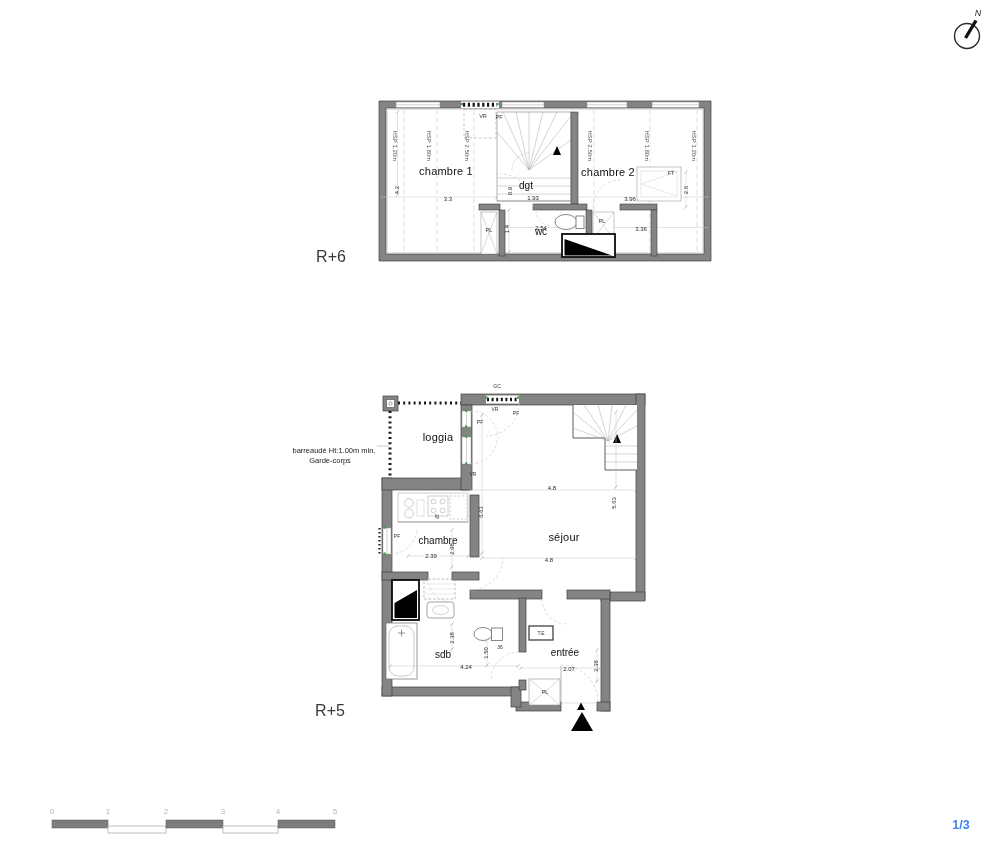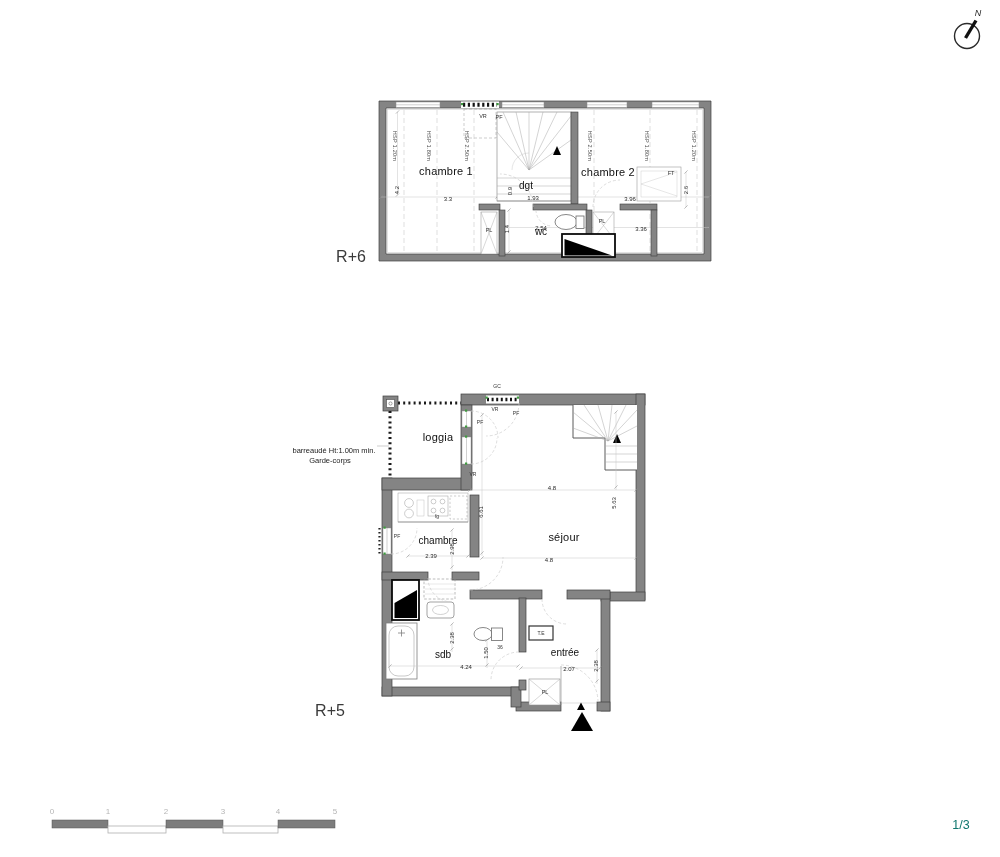--- a/index.html
+++ b/index.html
@@ -13,21 +13,21 @@
   .room{font-size:11px;color:#101010;letter-spacing:.2px;}
   .room2{font-size:10px;color:#101010;}
   .dim{font-size:6px;color:#2a2a2a;}
   .tiny{font-size:5.5px;color:#333;}
   .micro{font-size:5px;color:#333;}
   .hsp{font-size:5.5px;color:#4a4a4a;letter-spacing:.25px;}
   .hsp.rot90{transform:translate(-50%,-50%) rotate(90deg);}
   .note{font-size:7.5px;color:#222;}
   .floor{font-size:16px;color:#3a3a3a;}
   .scale{font-size:8px;color:#b5b5b5;}
-  .sheet{font-size:12.5px;color:#0f766e;}
+  .sheet{font-size:12.5px;color:#3b82f6;font-weight:bold;}
   .compassN{font-size:9px;font-style:italic;color:#222;}
 </style>
 </head>
 <body>
 
 <div id="canvas">
 
 <svg id="plan-svg" width="1000" height="857" viewBox="0 0 1000 857">
 
   <g>
@@ -236,21 +236,21 @@
   <g>
     <rect x="52" y="820" width="56" height="8" fill="#7d7d7d" stroke="#555" stroke-width="0.5"></rect>
     <rect x="108" y="826" width="58" height="7" fill="#fff" stroke="#b0b0b0" stroke-width="0.8"></rect>
     <rect x="166" y="820" width="57" height="8" fill="#7d7d7d" stroke="#555" stroke-width="0.5"></rect>
     <rect x="223" y="826" width="55" height="7" fill="#fff" stroke="#b0b0b0" stroke-width="0.8"></rect>
     <rect x="278" y="820" width="57" height="8" fill="#7d7d7d" stroke="#555" stroke-width="0.5"></rect>
   </g>
 </svg>
 
 <div id="labels-layer">
-  <span class="lbl floor" style="left:331px;top:257px;margin-left:20px;">R+6</span>
+  <span class="lbl floor" style="left:331px;top:257px;">R+6</span>
   <span class="lbl floor" style="left:330px;top:711px;">R+5</span>
   <span class="lbl note" style="left:330px;top:441px;margin-top:20px;">Garde-corps</span>
   <span class="lbl note" style="left:334px;top:451px;">barreaudé Ht:1.00m min.</span>
   <span class="lbl sheet" style="left:961px;top:825px;">1/3</span>
   <span class="lbl compassN" style="left:978px;top:13px;">N</span>
 <span class="lbl hsp rot90" style="left: 394px; top: 146px;">HSP 1.20m</span>
       <span class="lbl hsp rot90" style="left: 428px; top: 146px;">HSP 1.80m</span>
       <span class="lbl hsp rot90" style="left: 466px; top: 146px;">HSP 2.50m</span>
       <span class="lbl hsp rot90" style="left: 589px; top: 146px;">HSP 2.50m</span>
       <span class="lbl hsp rot90" style="left: 646px; top: 146px;">HSP 1.80m</span>

